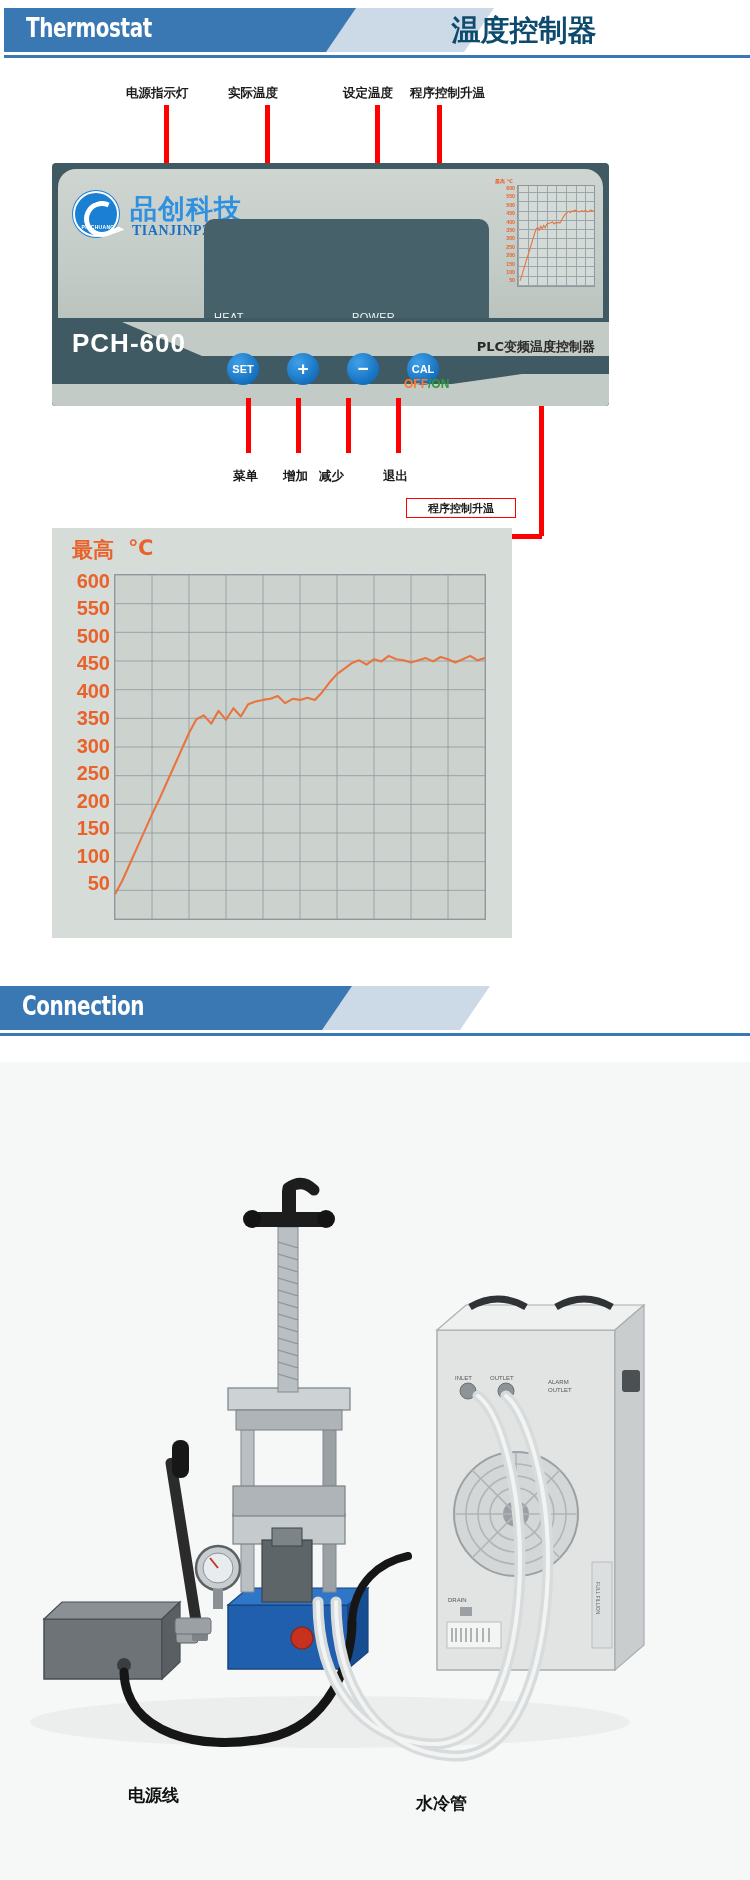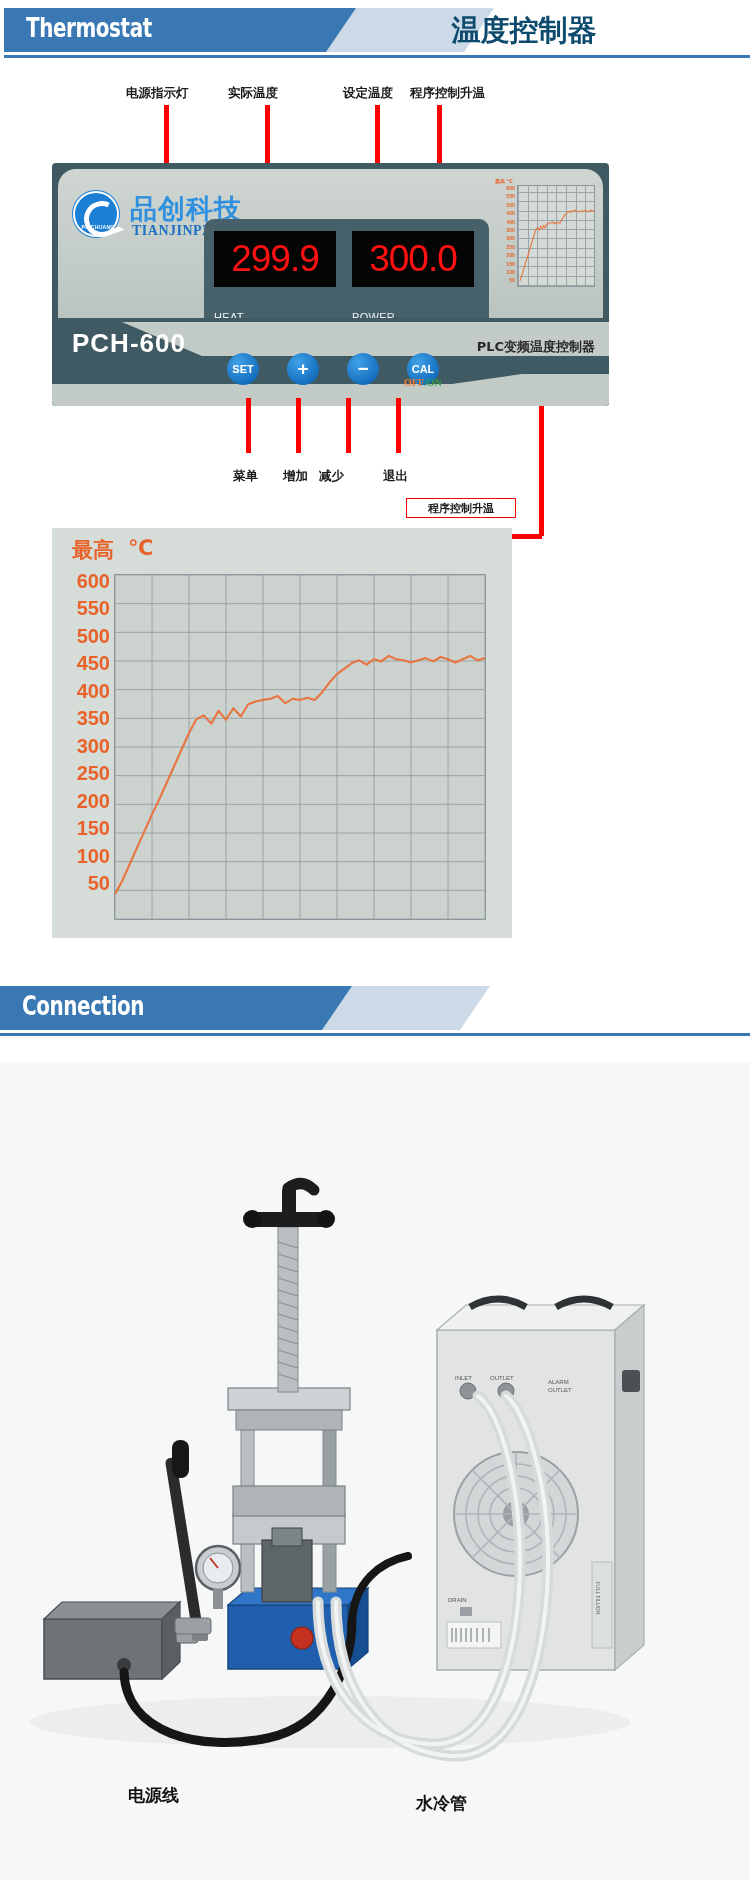--- a/index.html
+++ b/index.html
@@ -174,22 +174,22 @@
     position: absolute; top: 0;
     width: 32px; height: 32px; border-radius: 50%;
     background: radial-gradient(circle at 35% 30%, #3fa0e8, #1570bf 70%, #0f5ea3);
     color: #ffffff; font-size: 11px; font-weight: bold;
     display: flex; align-items: center; justify-content: center;
     font-family: "Liberation Sans", sans-serif;
   }
   .ctl-btn.sym { font-size: 19px; }
   .offon {
     position: absolute; left: 352px; top: 214px;
-    font-family: Liberation Serif, serif;
-    font-size: 10px; font-weight: bold; z-index: 8;
+    font-family: Liberation Sans, sans-serif;
+    font-size: 12px; font-weight: bold; z-index: 8;
   }
   .offon .off { color: #ff7a2a; }
   .offon .on  { color: #2f9a3f; }
 
   
   .mini-chart {
     position: absolute; left: 443px; top: 15px;
     width: 103px; height: 120px;
   }
   .mini-title {
@@ -304,26 +304,20 @@
   <div class="panel-body"></div>
   <div class="panel-face-shadow"></div>
 
   <div class="logo-circle">
     <div class="logo-sub">PINCHUANG</div>
   </div>
   <div class="logo-cn">品创科技</div>
   <div class="logo-dom">TIANJINPZ.COM</div>
 
   <div class="display-well">
-    <div class="lcd lcd-1">
-      <span class="lcd-val">299.9</span>
-    </div>
-    <div class="lcd lcd-2">
-      <span class="lcd-val">300.0</span>
-    </div>
     <div class="well-label wl-1">HEAT</div>
     <div class="well-label wl-2">POWER</div>
   </div>
 
   <div class="mini-chart">
     <div class="mini-title">最高 ℃</div>
     <div class="mini-axis">
       <div class="mini-tick">600</div>
       <div class="mini-tick">550</div>
       <div class="mini-tick">500</div>

